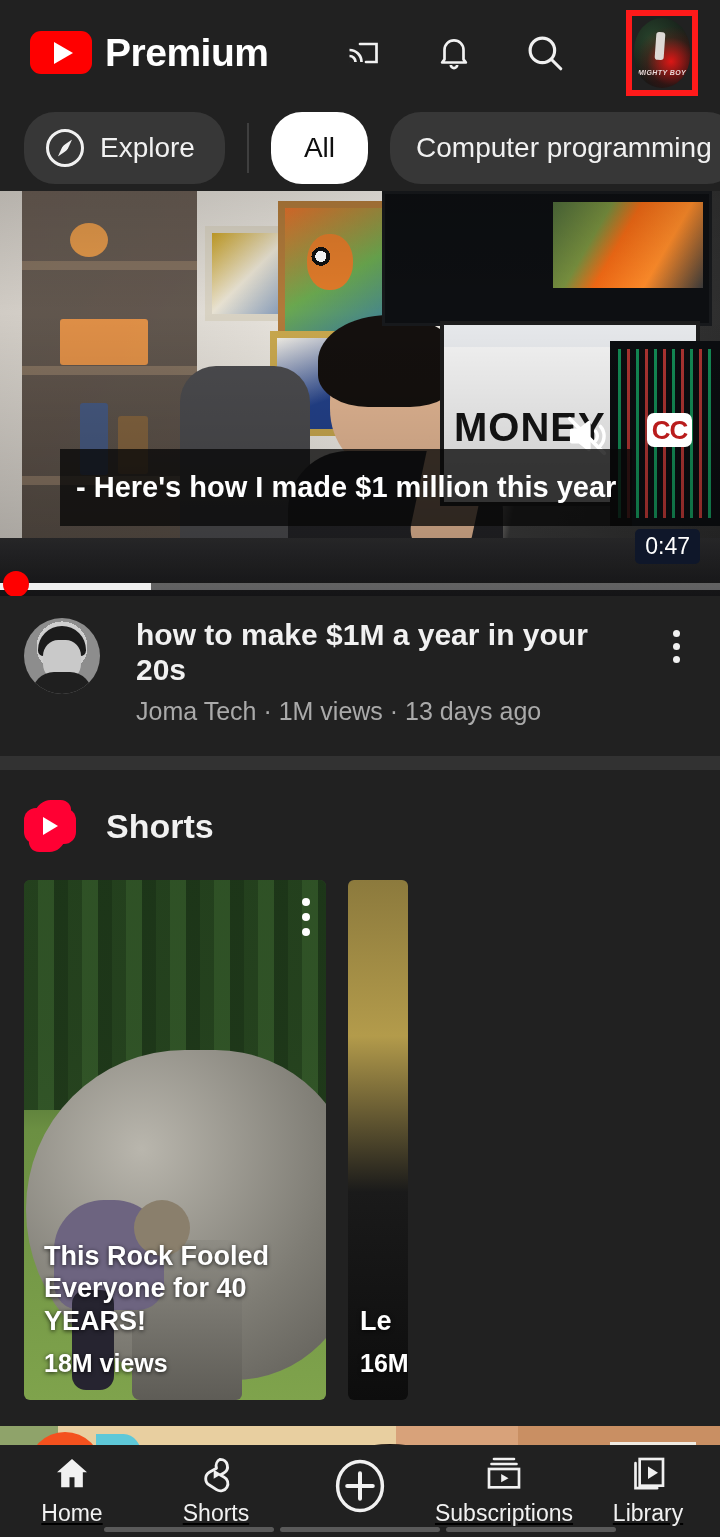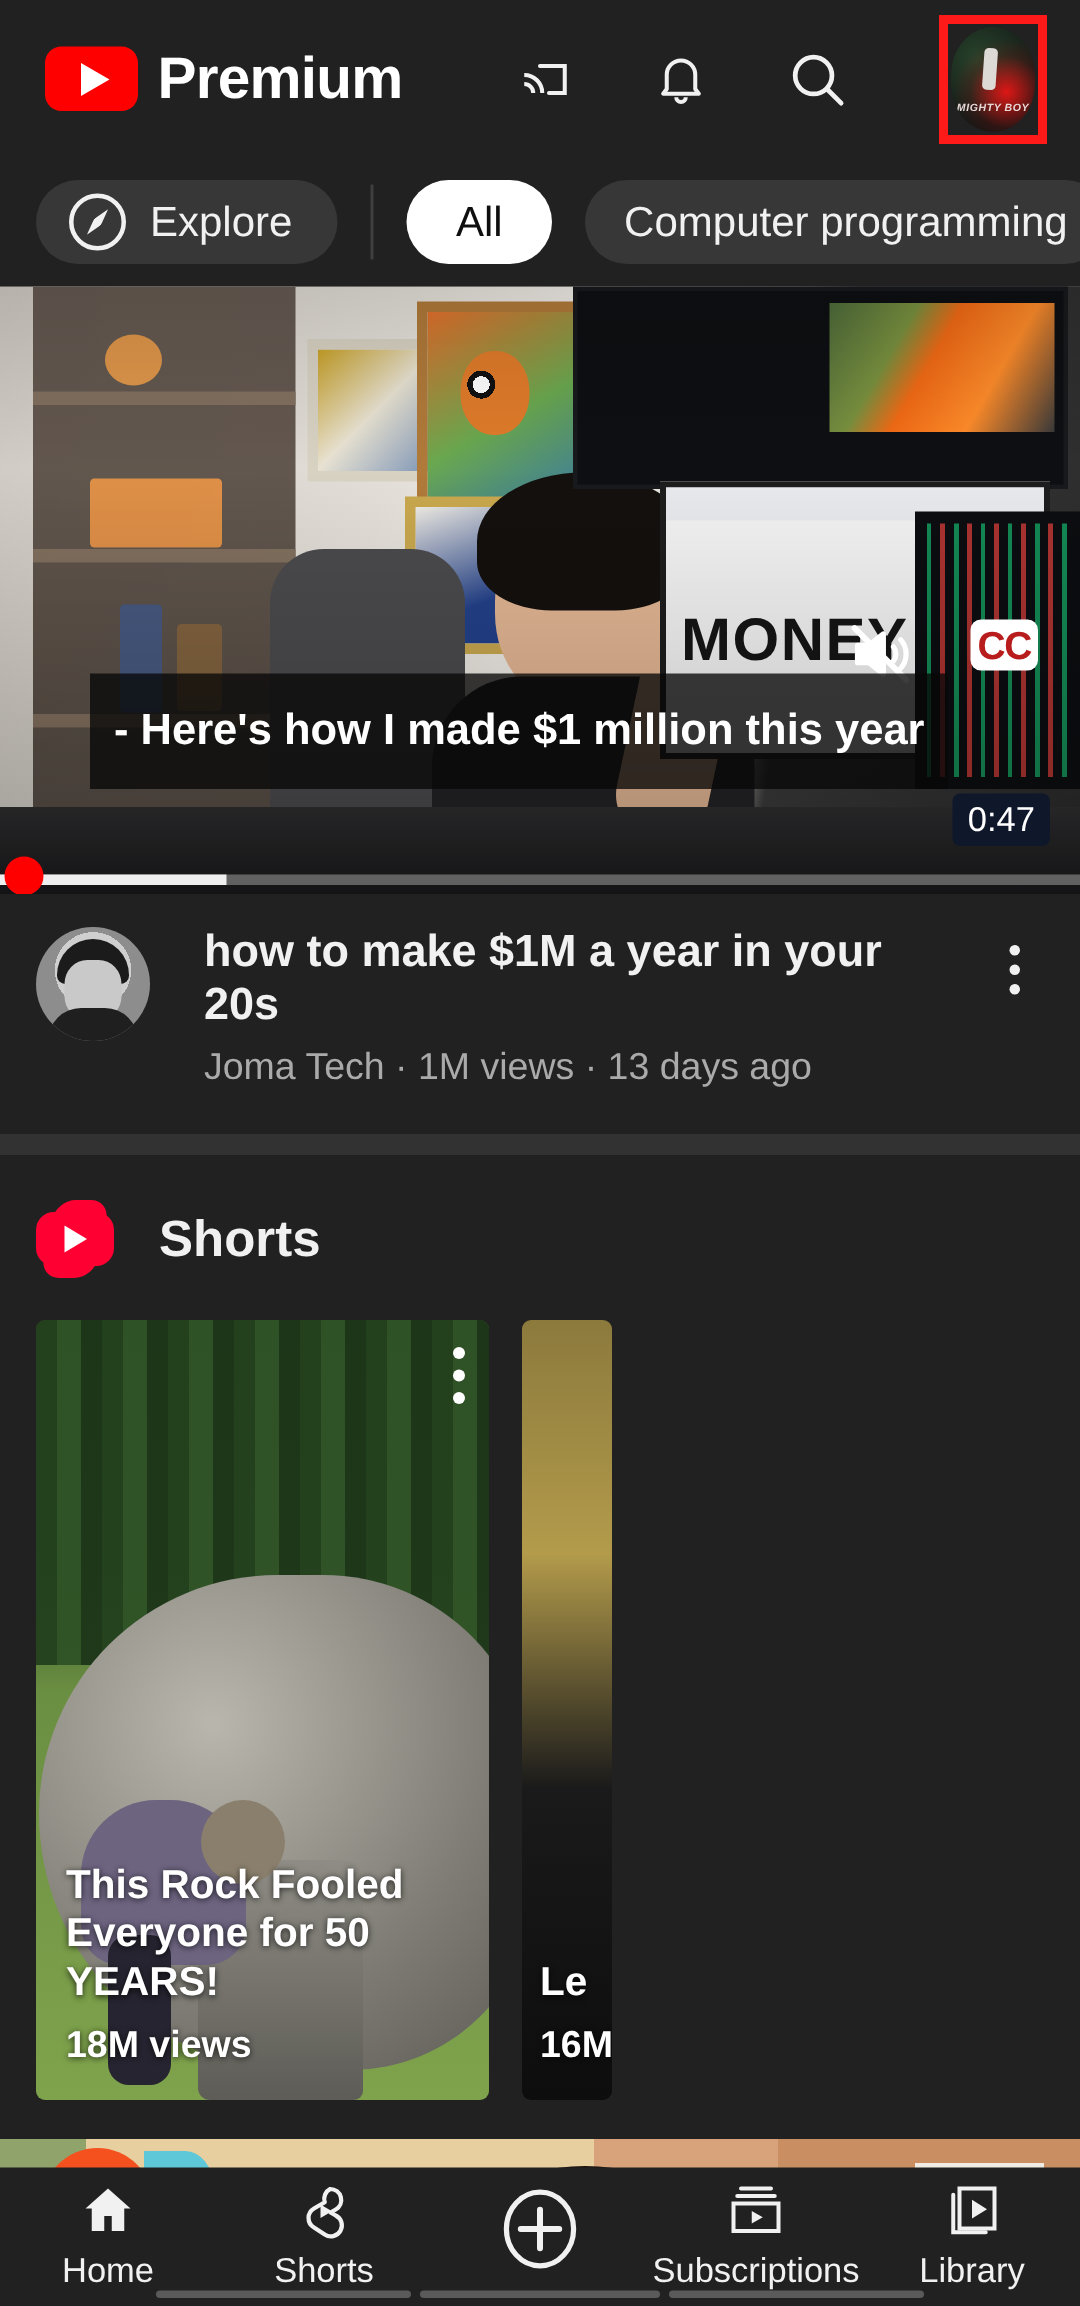--- a/index.html
+++ b/index.html
@@ -49,21 +49,21 @@
     position:absolute; bottom:12px; left:0; right:0; text-align:center;
     font-size:7px; color:#e9d9d9; font-style:italic; font-weight:bold; letter-spacing:.4px;
   }
 
   
   .chips {
     height:86px; display:flex; align-items:center; gap:0;
     padding-left:24px; background:#212121; white-space:nowrap;
   }
   .chip {
-    height:56px; border-radius:31px; display:inline-flex; align-items:center;
+    height:72px; border-radius:31px; display:inline-flex; align-items:center;
     justify-content:center; font-size:28px; color:#f1f1f1; padding:0 26px;
     background:#373737; flex:0 0 auto;
   }
   .chip.explore { gap:16px; padding:0 30px 0 22px; }
   .chip.selected { background:#ffffff; color:#0f0f0f; font-weight:500; padding:0 33px; }
   .chip-divider { width:2px; height:50px; background:#3f3f3f; margin:0 22px; flex:0 0 auto; }
   .compass { width:38px; height:38px; border:3px solid #f1f1f1; border-radius:50%; position:relative; }
   .compass:before {
     content:""; position:absolute; left:50%; top:50%; width:6px; height:22px;
     background:#f1f1f1; transform:translate(-50%,-50%) rotate(40deg);
@@ -196,21 +196,21 @@
   .peek .ep { position:absolute; left:28px; top:6px; width:74px; height:74px; border-radius:50%; background:#F4511E;
     display:flex; align-items:center; justify-content:center; color:#fff; font-size:24px; font-weight:bold; }
   .peek .teal { position:absolute; left:96px; top:8px; width:46px; height:58px; background:#5ec8d8; border-radius:0 40% 40% 0; }
   .peek .head2 { position:absolute; left:300px; top:18px; width:180px; height:120px; background:#1d1411; border-radius:50% 50% 0 0; }
   .peek .sony { position:absolute; right:24px; top:16px; background:#f0ece3; color:#111; font-size:22px;
     font-weight:bold; padding:1px 10px; letter-spacing:1px; border-bottom:5px solid #c4361f; }
 
   
   .bottom-nav {
     position:absolute; left:0; bottom:0; width:720px; height:92px; background:#212121;
-    display:flex; align-items:flex-start; padding-top:8px;
+    display:flex; align-items:flex-start; padding-top:8px;text-decoration:underline;
   }
   .nav-item { flex:1; display:flex; flex-direction:column; align-items:center; gap:5px; }
   .nav-label { color:#f1f1f1; font-size:23px; }
   .nav-ico { height:42px; display:flex; align-items:center; justify-content:center; }
   .gesture-bar { position:absolute; left:0; bottom:0; width:720px; height:10px; display:flex; justify-content:center; gap:6px; }
   .gesture-bar i { display:block; height:5px; background:#5a5a5a; border-radius:3px; }
 </style>
 </head>
 <body>
 
@@ -357,21 +357,21 @@
         <div class="man-b"></div>
           <div class="man-h"></div>
           <div class="man-leg"></div>
       </div>
       <div class="short-kebab">
           <span></span>
           <span></span>
           <span></span>
         </div>
       <div class="short-meta">
-        <div class="short-title">This Rock Fooled Everyone for 50 YEARS!</div>
+        <div class="short-title">This Rock Fooled Everyone for 40 YEARS!</div>
         <div class="short-views">18M views</div>
       </div>
     </div>
 
     <div class="short-card partial">
       <div class="s3-bg"></div>
       <div class="short-meta partial-meta">
         <div class="short-title">Le</div>
         <div class="short-views">16M</div>
       </div>

